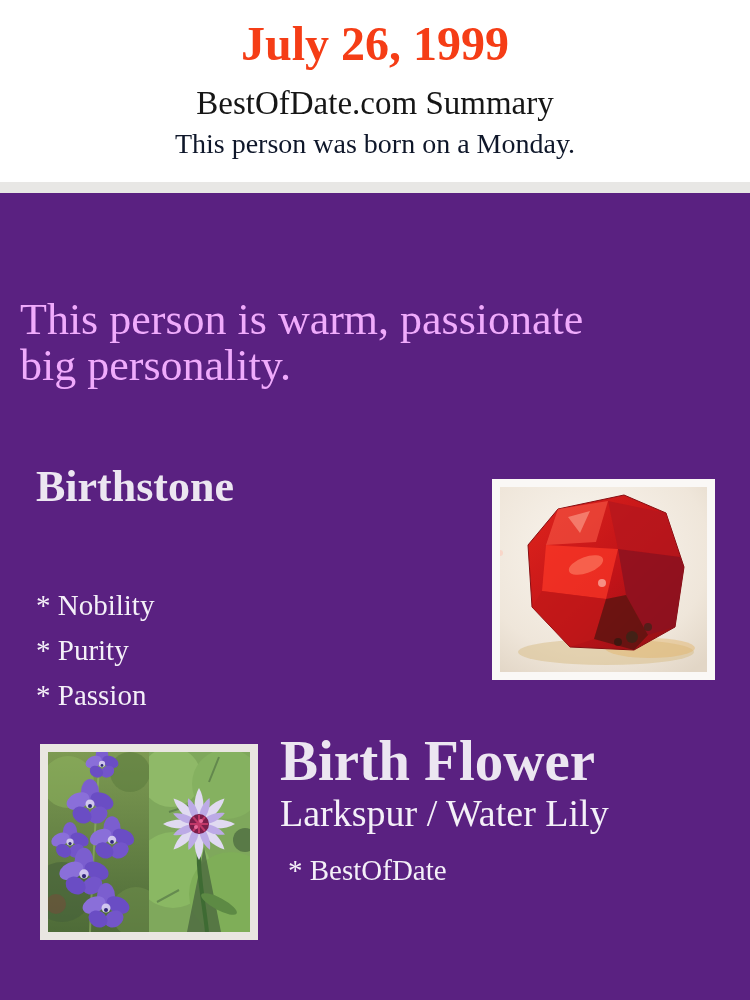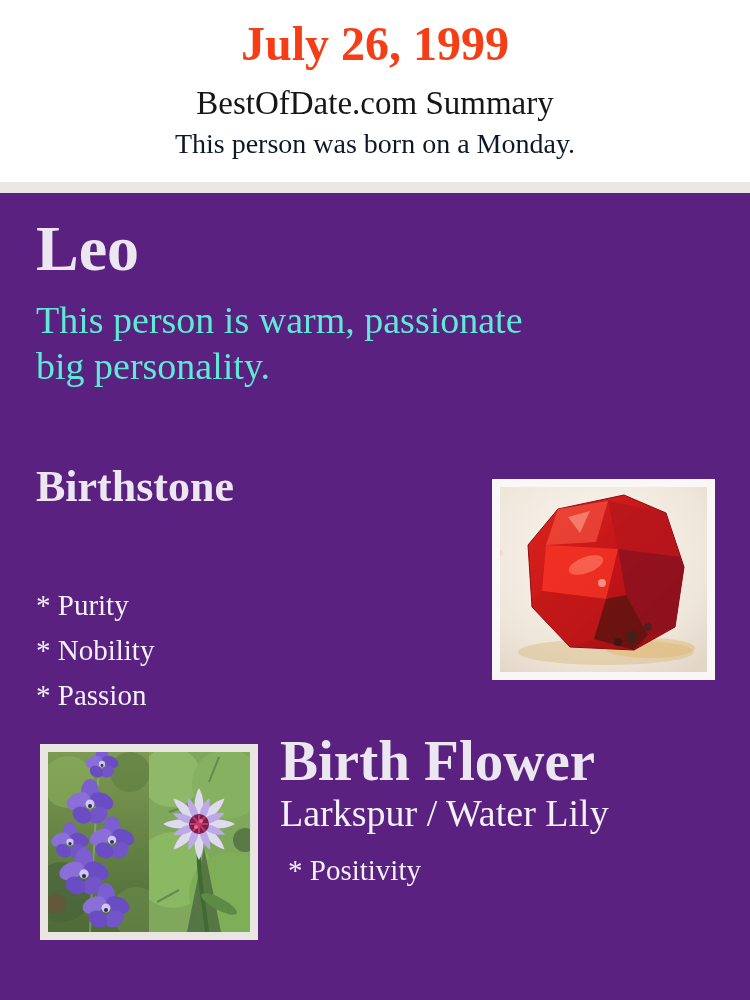--- a/index.html
+++ b/index.html
@@ -40,23 +40,23 @@
   .main {
     position: absolute; top: 193px; left: 0; width: 100%; height: 807px;
     background: #5a2181;
   }
   .zodiac-sign {
     position: absolute; top: 24px; left: 36px;
     font-size: 64px; font-weight: 700; line-height: 1;
     color: #ece6f1;
   }
   .zodiac-desc {
-    position: absolute; top: 104px; left: 36px;
-    font-size: 38px; font-weight: 400; line-height: 46px;
-    color: #5eead4;
+    position: absolute; top: 104px; left: 20px;
+    font-size: 44px; font-weight: 400; line-height: 46px;
+    color: #f0abfc;
   }
   .bs-title {
     position: absolute; top: 272px; left: 36px;
     font-size: 44px; font-weight: 700; line-height: 1;
     color: #ece6f1;
   }
   .bs-name {
     position: absolute; top: 342px; left: 36px;
     font-size: 38px; font-weight: 400; line-height: 1;
     color: #f4f0f8;
@@ -101,31 +101,30 @@
   <div>
     <h1 class="hdr-date">July 26, 1999</h1>
     <div class="hdr-summary">BestOfDate.com Summary</div>
     <div class="hdr-born">This person was born on a Monday.</div>
   </div>
 
   <div class="divider"></div>
 
   <div class="main">
 
-    <h2 class="zodiac-sign">Leo</h2>
 
     <div class="zodiac-desc">
       <div>This person is warm, passionate</div>
       <div>big personality.</div>
     </div>
 
     <h3 class="bs-title">Birthstone</h3>
     <ul class="traits bs-traits">
+      <li>* Nobility</li>
       <li>* Purity</li>
-      <li>* Nobility</li>
       <li>* Passion</li>
     </ul>
 
     <figure class="photo-frame ruby-frame">
       <svg viewBox="0 0 207 185" aria-hidden="true">
         <defs>
           <radialGradient id="rubyBg" cx="45%" cy="35%" r="80%">
             <stop offset="0%" stop-color="#faf6f0"></stop>
             <stop offset="70%" stop-color="#efe6da"></stop>
             <stop offset="100%" stop-color="#e2d6c6"></stop>
@@ -247,17 +246,17 @@
               <circle cx="-3" cy="3" r="2" fill="#e86a9a"></circle>
             </g>
           </g>
         </g>
       </svg>
     </figure>
 
     <h3 class="bf-title">Birth Flower</h3>
     <div class="bf-name">Larkspur / Water Lily</div>
     <ul class="traits bf-traits">
-      <li>* Positivity</li>
+      <li>* BestOfDate</li>
     </ul>
 
   </div>
 </div>
 
 </body></html>

